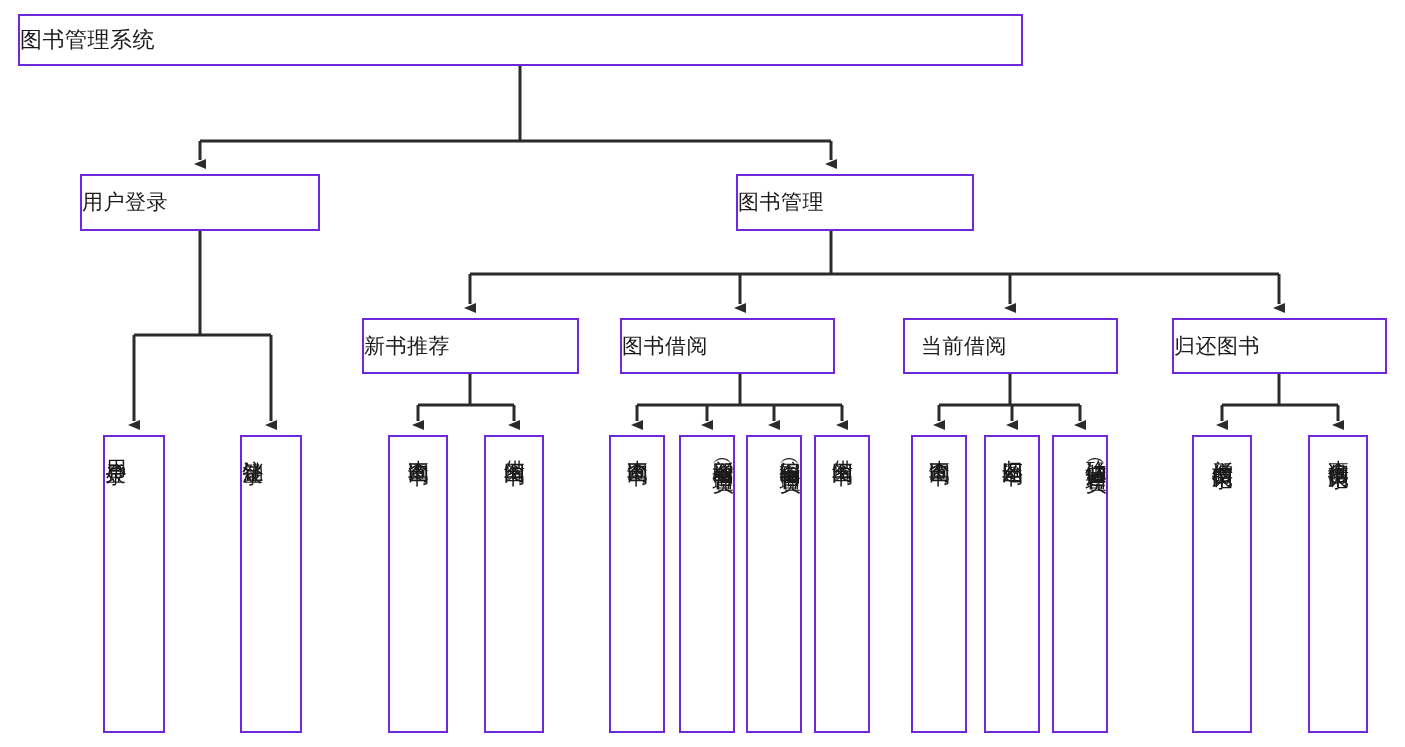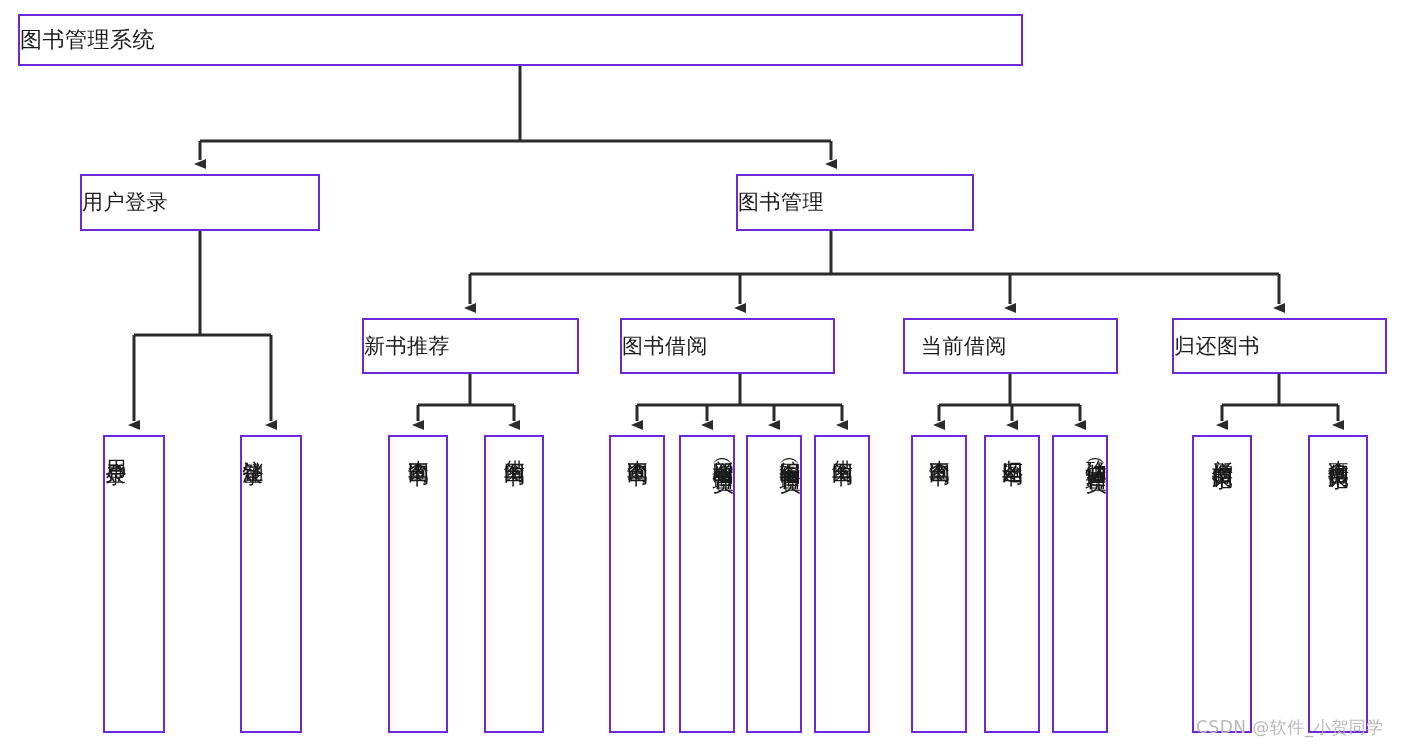--- a/index.html
+++ b/index.html
@@ -194,15 +194,14 @@
     <span class="label">确认归还（管理员）</span>
   </div>
 
   <div class="node vert" style="left:1192px; top:435px; width:60px; height:298px;">
     <span class="label">新增借阅记录</span>
   </div>
   <div class="node vert" style="left:1308px; top:435px; width:60px; height:298px;">
     <span class="label">查询借阅记录</span>
   </div>
 
-  <div class="watermark" style="left:1196px; top:716px;">CSDN @软件_小贺同学</div>
 
 </div>
 
 </body></html>

